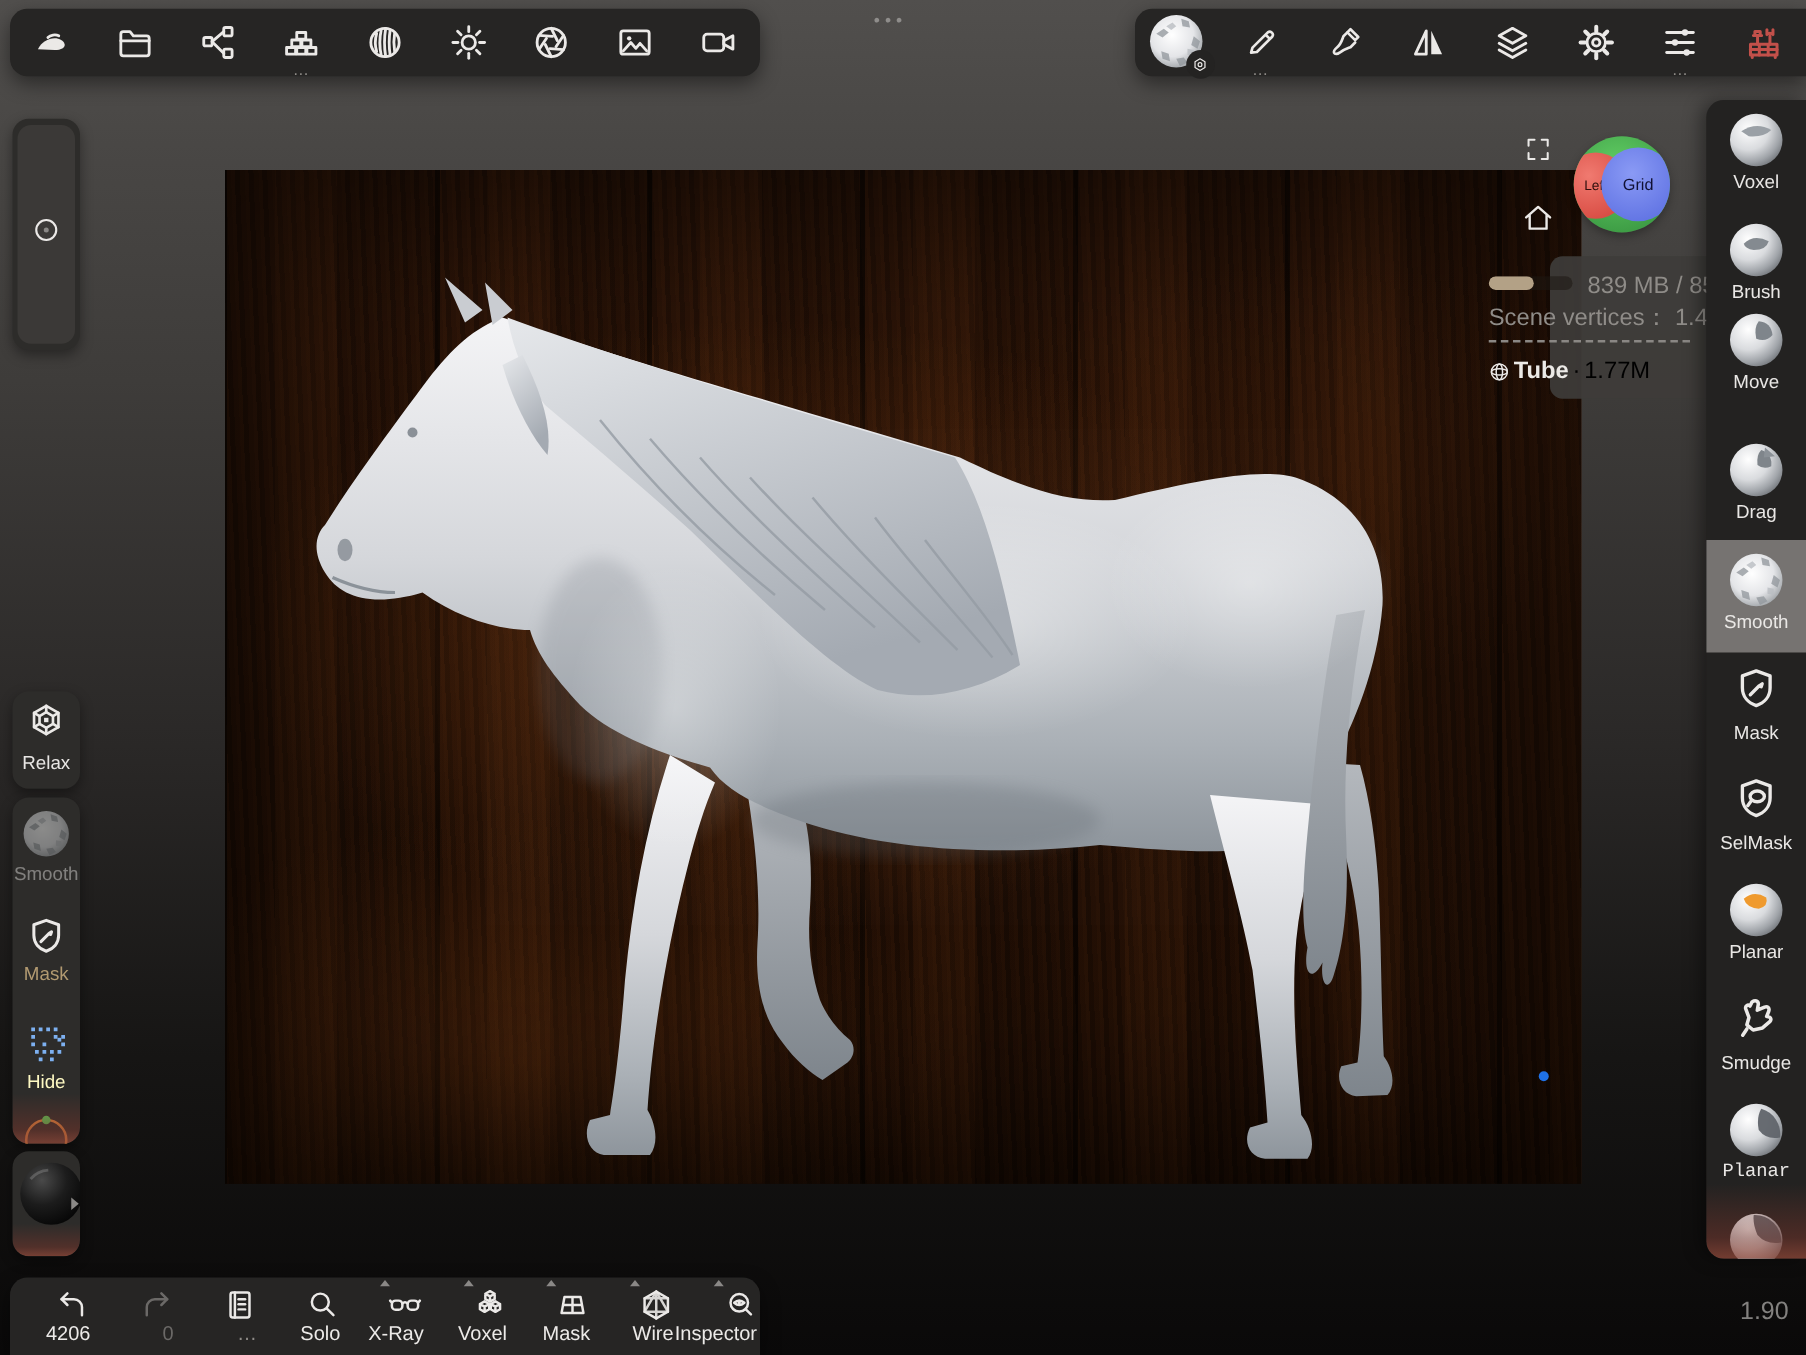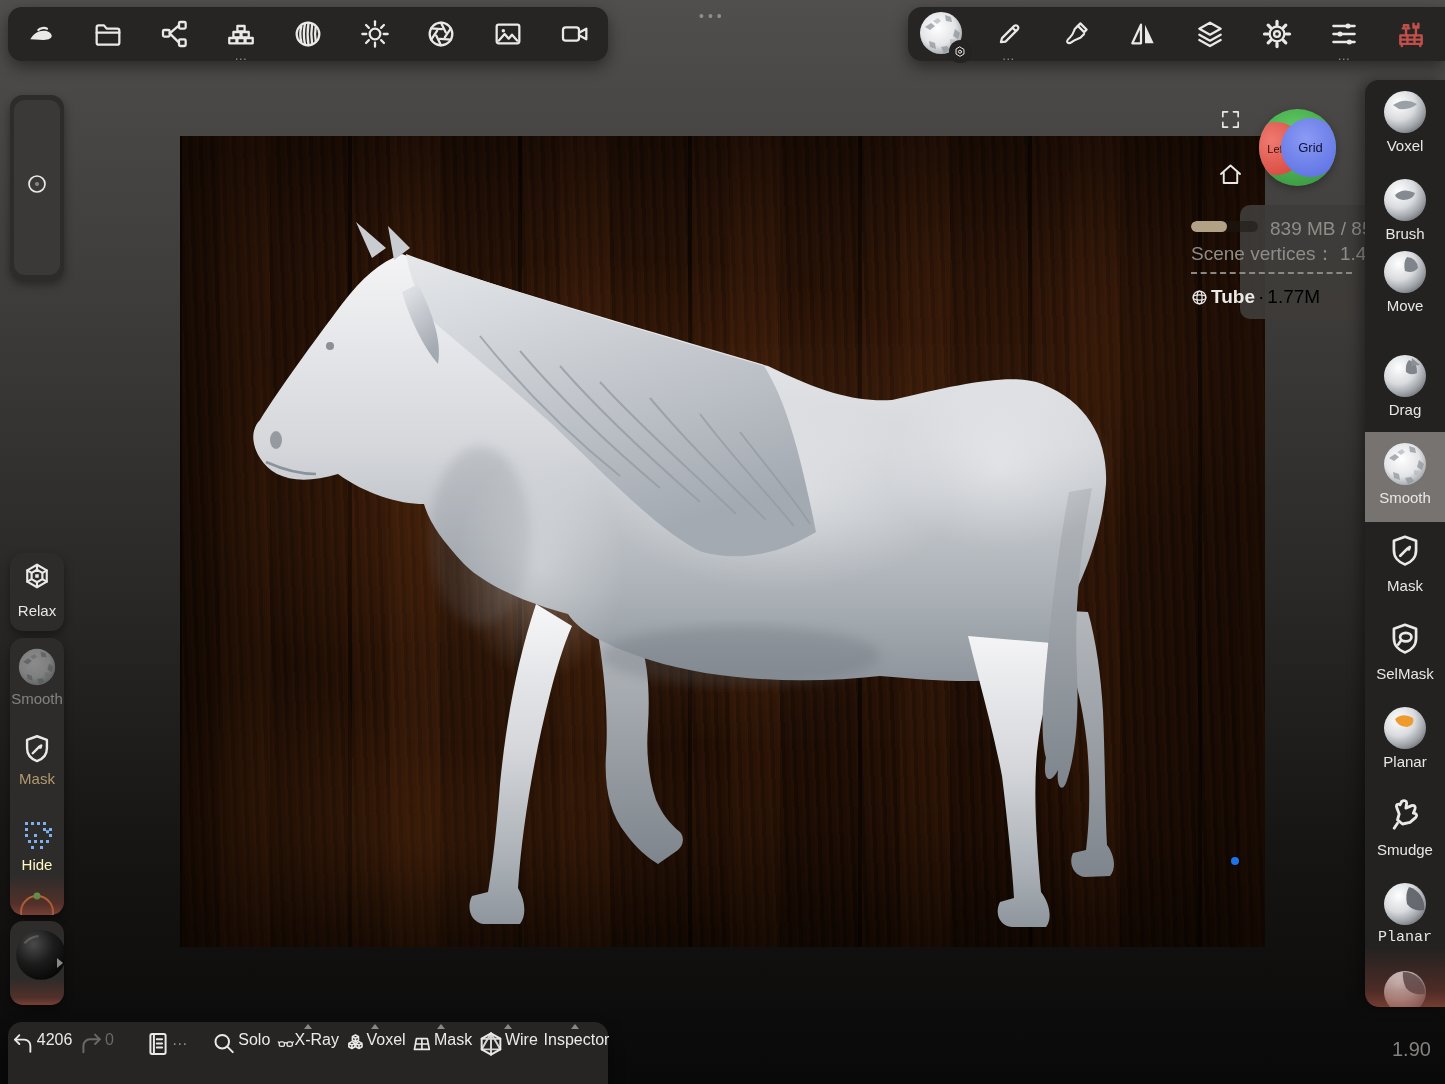--- a/index.html
+++ b/index.html
@@ -75,21 +75,21 @@
     background:radial-gradient(circle at 45% 35%,#63d066,#3f9e46 75%);box-shadow:0 3px 8px rgba(0,0,0,.3);}
   .gz-red{position:absolute;left:-9px;top:13px;width:53px;height:53px;border-radius:50%;
     background:radial-gradient(circle at 40% 35%,#f07a70,#d84b42 80%);display:flex;align-items:center;justify-content:center;
     color:#30100e;font-size:11px;}
   .gz-blue{position:absolute;left:22px;top:9px;width:59px;height:59px;border-radius:50%;
     background:radial-gradient(circle at 42% 35%,#8a9af5,#5e71e2 85%);display:flex;align-items:center;justify-content:center;
     color:#101033;font-size:13px;}
   .zoom-label{position:absolute;left:1392px;top:1038px;font-size:20px;color:#83817f;}
 
   
-  .b-item{position:relative;width:62px;height:52px;display:flex;flex-direction:row;align-items:flex-start;justify-content:flex-start;}
+  .b-item{position:relative;width:62px;height:52px;display:flex;flex-direction:column;align-items:flex-end;justify-content:flex-start;}
   .b-label{font-size:16px;color:#eceae8;margin-top:1px;white-space:nowrap;}
   .b-dim{color:#6b6967;}
   .caret{position:absolute;top:-6px;left:50%;margin-left:-4px;width:0;height:0;
     border-left:4px solid transparent;border-right:4px solid transparent;border-bottom:5px solid #8a8886;}
 </style>
 </head>
 <body>
 
 <div class="stage">
 

